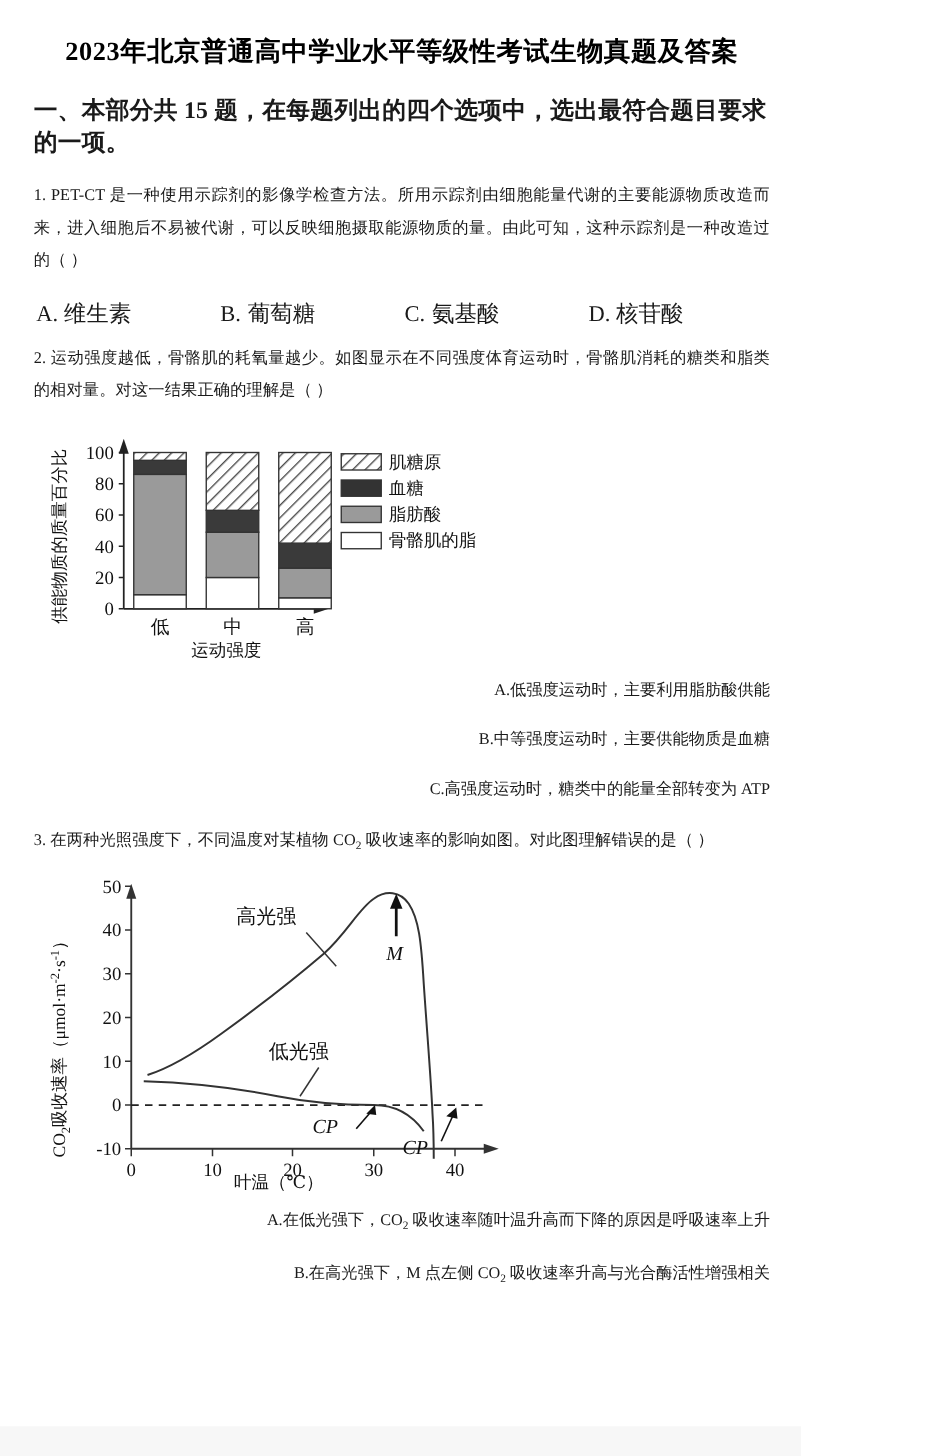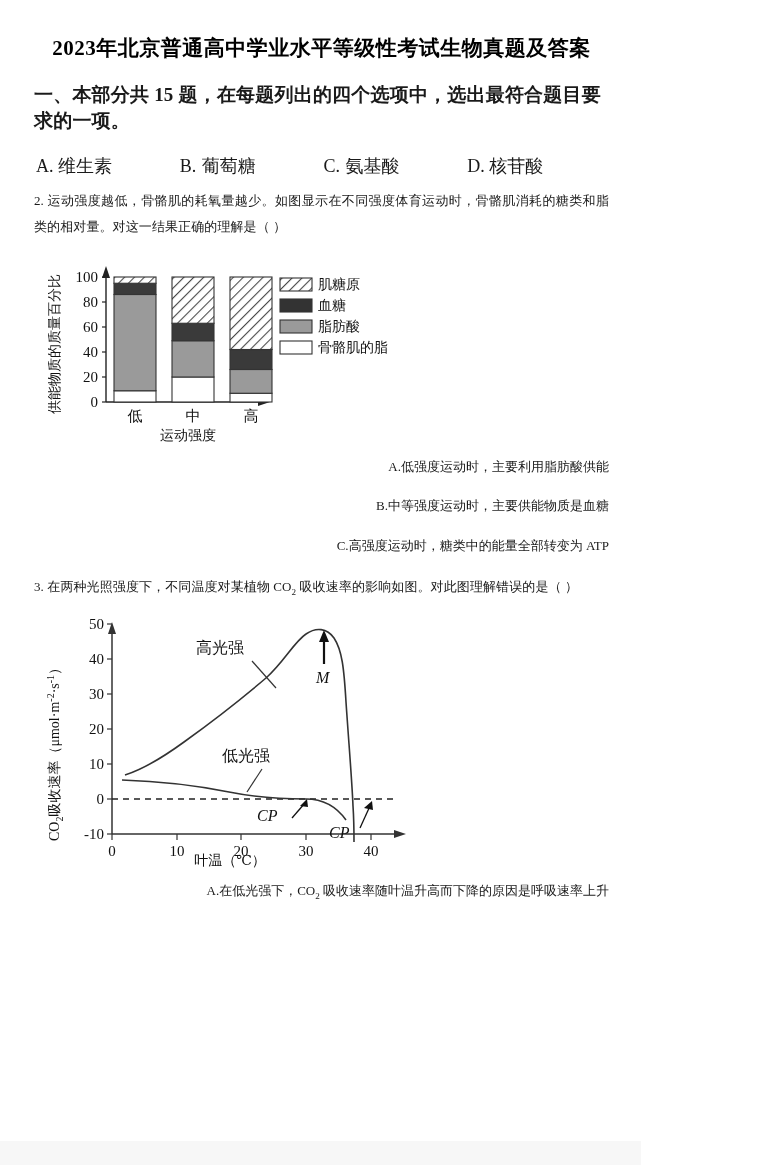--- a/index.html
+++ b/index.html
@@ -8,21 +8,21 @@
     width: 757px;
     background: #ffffff;
     font-family: "Liberation Serif", "DejaVu Serif", serif;
     color: #1a1a1a;
   }
   .page {
     position: relative;
     width: 641px;
     min-height: 1165px;
     background: #ffffff;
-    padding: 8px;
+    padding: 1px;
     overflow: hidden;
   }
   .bottom-strip {
     position: absolute;
     left: 0; right: 0; bottom: 0;
     height: 24px;
     background: #f7f7f7;
   }
   .content { padding: 26px 24px 0 26px; }
 
@@ -85,20 +85,21 @@
 <body>
 
 <div class="page">
   <div class="content">
 
     <h1 class="doc-title">2023年北京普通高中学业水平等级性考试生物真题及答案</h1>
 
     <div class="section-head">一、本部分共 15 题，在每题列出的四个选项中，选出最符合题目要求的一项。</div>
 
     <div>
+      <p class="q-text">1. PET-CT 是一种使用示踪剂的影像学检查方法。所用示踪剂由细胞能量代谢的主要能源物质改造而来，进入细胞后不易被代谢，可以反映细胞摄取能源物质的量。由此可知，这种示踪剂是一种改造过的（    ）</p>
       <div class="opts-row">
         <div class="opt">
           <span class="opt-letter">A.</span><span>维生素</span>
         </div>
         <div class="opt">
           <span class="opt-letter">B.</span><span>葡萄糖</span>
         </div>
         <div class="opt">
           <span class="opt-letter">C.</span><span>氨基酸</span>
         </div>
@@ -265,18 +266,21 @@
           <polygon points="328,195 320,202 329,204" fill="#111"></polygon>
 
           <text class="axis-title" x="186" y="259" text-anchor="middle">叶温（℃）</text>
         </svg>
       </div>
 
       <div class="opts-stack">
         <div class="opt">
           <span class="opt-letter">A.</span><span>在低光强下，CO</span><sub>2</sub><span> 吸收速率随叶温升高而下降的原因是呼吸速率上升</span>
         </div>
+        <div class="opt">
+          <span class="opt-letter">B.</span><span>在高光强下，M 点左侧 CO</span><sub>2</sub><span> 吸收速率升高与光合酶活性增强相关</span>
+        </div>
       </div>
     </div>
 
   </div>
   <div class="bottom-strip"></div>
 </div>
 
 </body></html>

